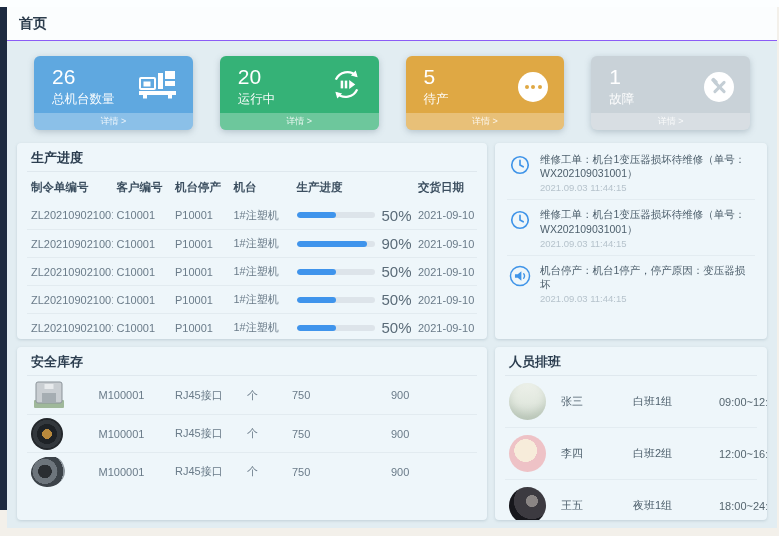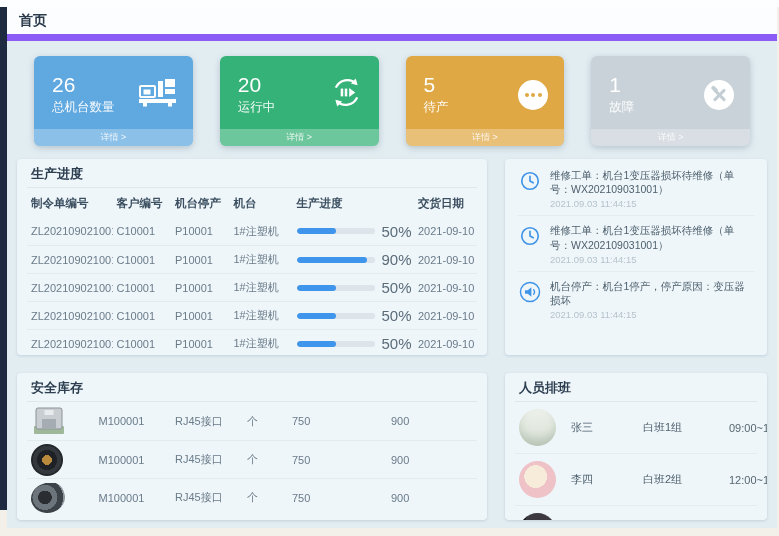--- a/index.html
+++ b/index.html
@@ -2,43 +2,43 @@
 <html><head>
 <meta charset="utf-8">
 <style>
   * { margin:0; padding:0; box-sizing:border-box; }
   html,body { background:#d8d4cd; }
   body { font-family:"Liberation Sans","DejaVu Sans",sans-serif; }
   .screen { position:relative; width:779px; height:536px; background:#f3f0ea; overflow:hidden; margin:0 auto; }
   .top-strip { position:absolute; top:0; left:0; right:0; height:7px; background:#fcfeff; }
   .side-strip { position:absolute; top:7px; left:0; width:7px; height:503px; background:#1d2a40; }
   .main { position:absolute; left:7px; top:7px; width:770px; height:521px; display:flex; flex-direction:column; }
-  .tabbar { height:34px; background:#fbfdfe; border-bottom:7px solid #8b5cf6; display:flex; align-items:center; padding:0 12px; flex:none; }
+  .tabbar { height:34px; background:#fbfdfe; border-bottom:1px solid #8b5cf6; display:flex; align-items:center; padding:0 12px; flex:none; }
   .tab-title { font-size:14px; font-weight:700; color:#2c3c4c; }
   .content { flex:1; min-height:0; background:#e2edf2; padding:9px 10px 8px; display:flex; flex-direction:column; gap:8px; }
 
   
   .cards-row { display:flex; gap:27px; padding:6px 17px 5px; flex:none; }
-  .card { width:160px; height:90px; border-radius:6px; color:#fff; display:flex; flex-direction:column;
+  .card { width:160px; height:74px; border-radius:6px; color:#fff; display:flex; flex-direction:column;
           box-shadow:0 2px 6px rgba(100,120,135,.35); cursor:pointer; }
   .card-body { flex:1; display:flex; justify-content:space-between; align-items:center; padding:6px 16px 2px 18px; }
   .card-value { font-size:21px; font-weight:400; line-height:1.15; }
   .card-label { font-size:12.5px; opacity:.95; margin-top:1px; white-space:nowrap; }
   .card-foot { height:17px; background:rgba(255,255,255,.28); border-radius:0 0 6px 6px; text-align:center;
                font-size:9px; line-height:17px; color:rgba(255,255,255,.85); }
   .white-circle { width:30px; height:30px; border-radius:50%; background:#fff; display:flex; align-items:center; justify-content:center; gap:2.5px; }
   .dot { width:4px; height:4px; border-radius:50%; }
   .tools { position:relative; width:18px; height:18px; }
   .tools .bar { position:absolute; left:8px; top:1px; width:3px; height:16px; border-radius:2px; background:#c4ced5; }
   .tools .bar.b1 { transform:rotate(45deg); }
   .tools .bar.b2 { transform:rotate(-45deg); }
   .tools .head { position:absolute; width:7px; height:4px; border-radius:1.5px; background:#c4ced5; top:1px; left:1px; transform:rotate(45deg); }
 
   
-  .panels { flex:1; min-height:0; display:grid; grid-template-columns:470px 1fr; grid-template-rows:196px 1fr; gap:18px; }
+  .panels { flex:1; min-height:0; display:grid; grid-template-columns:470px 1fr; grid-template-rows:196px 1fr; gap:8px; }
   .panel { background:#eef6fa; border-radius:4px; box-shadow:0 1px 3px rgba(110,135,150,.28); padding:0 10px; overflow:hidden; }
   .panel-title { height:29px; line-height:29px; font-size:13px; font-weight:700; color:#2c3e50;
                  border-bottom:1px solid #dfe8ee; padding:0 4px; }
 
   
   .trow { display:grid; align-items:center; }
   .prod .trow { grid-template-columns:19% 13% 13% 14% 27% 14%; }
   .inv  .trow { grid-template-columns:15% 17% 16% 10% 22% 20%; }
   .thead { font-size:11.5px; font-weight:700; color:#3c4f60; padding:8px 0 6px; }
   .thead > div { padding:0 4px; }

